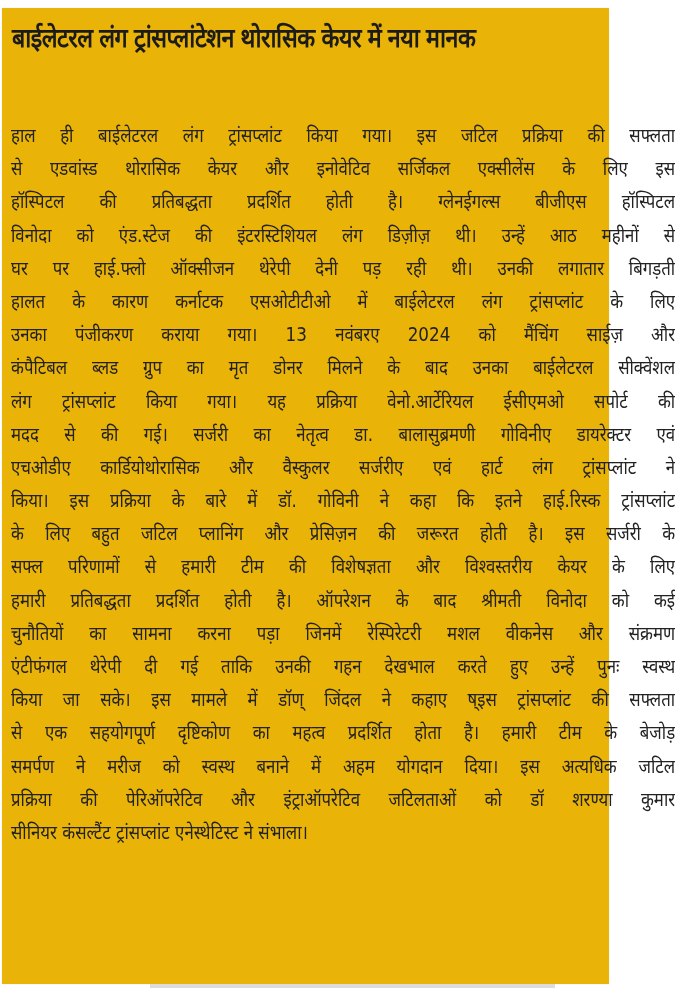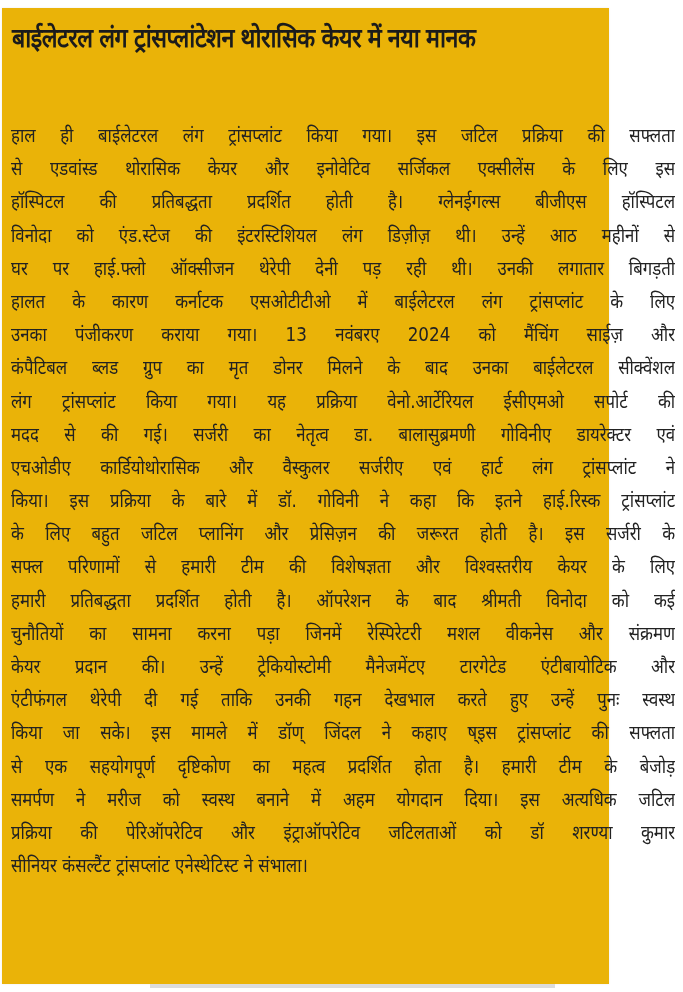--- a/index.html
+++ b/index.html
@@ -95,21 +95,20 @@
     <div class="line"><span>उनका पंजीकरण कराया गया। 13 नवंबरए 2024 को मैंचिंग साईज़ और</span></div>
     <div class="line"><span>कंपैटिबल ब्लड ग्रुप का मृत डोनर मिलने के बाद उनका बाईलेटरल सीक्वेंशल</span></div>
     <div class="line"><span>लंग ट्रांसप्लांट किया गया। यह प्रक्रिया वेनो.आर्टेरियल ईसीएमओ सपोर्ट की</span></div>
     <div class="line"><span>मदद से की गई। सर्जरी का नेतृत्व डा. बालासुब्रमणी गोविनीए डायरेक्टर एवं</span></div>
     <div class="line"><span>एचओडीए कार्डियोथोरासिक और वैस्कुलर सर्जरीए एवं हार्ट लंग ट्रांसप्लांट ने</span></div>
     <div class="line"><span>किया। इस प्रक्रिया के बारे में डॉ. गोविनी ने कहा कि इतने हाई.रिस्क ट्रांसप्लांट</span></div>
     <div class="line"><span>के लिए बहुत जटिल प्लानिंग और प्रेसिज़न की जरूरत होती है। इस सर्जरी के</span></div>
     <div class="line"><span>सफ्ल परिणामों से हमारी टीम की विशेषज्ञता और विश्वस्तरीय केयर के लिए</span></div>
     <div class="line"><span>हमारी प्रतिबद्धता प्रदर्शित होती है। ऑपरेशन के बाद श्रीमती विनोदा को कई</span></div>
     <div class="line"><span>चुनौतियों का सामना करना पड़ा  जिनमें रेस्पिरेटरी मशल वीकनेस और संक्रमण</span></div>
-    <div class="line"><span>केयर प्रदान की। उन्हें ट्रेकियोस्टोमी मैनेजमेंटए टारगेटेड एंटीबायोटिक और</span></div>
     <div class="line"><span>एंटीफंगल थेरेपी दी गई  ताकि उनकी गहन देखभाल करते हुए उन्हें पुनः स्वस्थ</span></div>
     <div class="line"><span>किया जा सके। इस मामले में डॉण् जिंदल ने कहाए ष्इस ट्रांसप्लांट की सफ्लता</span></div>
     <div class="line"><span>से एक सहयोगपूर्ण दृष्टिकोण का महत्व प्रदर्शित होता है। हमारी टीम के बेजोड़</span></div>
     <div class="line"><span>समर्पण ने मरीज को स्वस्थ बनाने में अहम योगदान दिया। इस अत्यधिक जटिल</span></div>
     <div class="line"><span>प्रक्रिया की पेरिऑपरेटिव और इंट्राऑपरेटिव जटिलताओं को डॉ शरण्या कुमार</span></div>
     <div class="line last"><span>सीनियर कंसल्टैंट ट्रांसप्लांट एनेस्थेटिस्ट ने संभाला।</span></div>
   </div>
 </div>
 <div class="bottom-shadow"></div>
 

